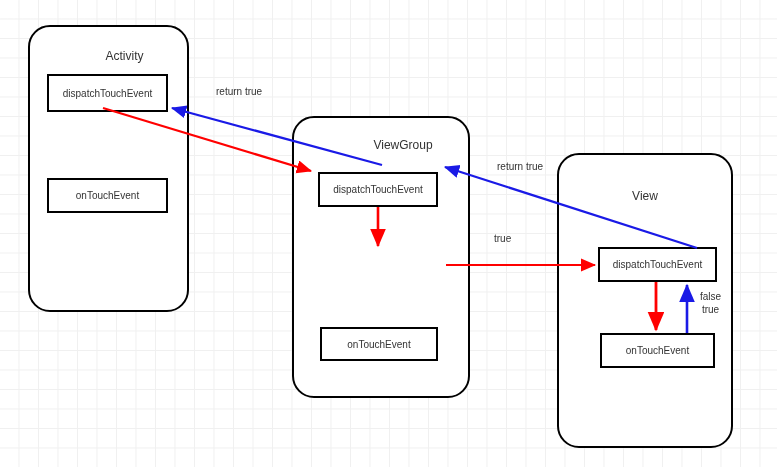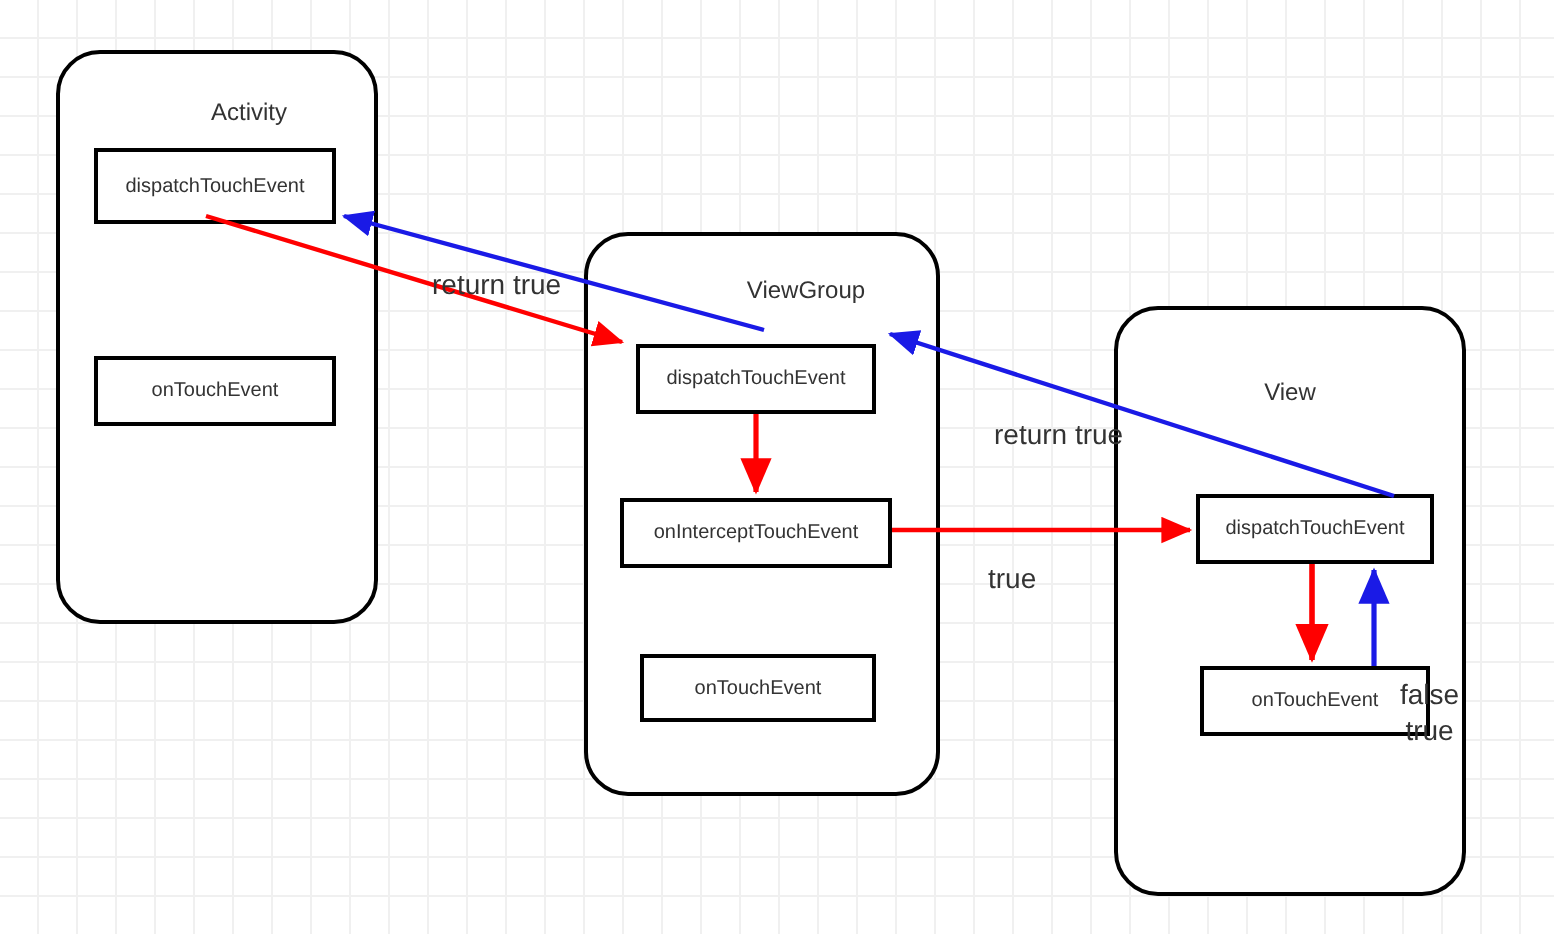--- a/index.html
+++ b/index.html
@@ -46,27 +46,26 @@
     display: flex;
     align-items: center;
     justify-content: center;
     font-size: 10px;
     color: #333333;
     font-family: "Liberation Sans", sans-serif;
     white-space: nowrap;
   }
   .edge-label {
     position: absolute;
-    font-size: 14px;
+    font-size: 10px;
     color: #333333;
     font-family: "Liberation Sans", sans-serif;
     white-space: nowrap;
     text-align: center;
     line-height: 1.25;
-    margin-top: 48px;
   }
   svg.arrows {
     position: absolute;
     left: 0;
     top: 0;
     width: 777px;
     height: 467px;
     overflow: visible;
     pointer-events: none;
   }
@@ -85,21 +84,20 @@
   </div>
 
   <div class="container" style="left:557px; top:153px; width:176px; height:295px;">
     <div class="container-title" style="top:34px;">View</div>
   </div>
 
   <div class="method-box" style="left:47px; top:74px; width:121px; height:38px;">dispatchTouchEvent</div>
   <div class="method-box" style="left:47px; top:178px; width:121px; height:35px;">onTouchEvent</div>
 
   <div class="method-box" style="left:318px; top:172px; width:120px; height:35px;">dispatchTouchEvent</div>
-  <div class="method-box" style="left:310px; top:249px; width:136px; height:35px;">onInterceptTouchEvent</div>
   <div class="method-box" style="left:320px; top:327px; width:118px; height:34px;">onTouchEvent</div>
 
   <div class="method-box" style="left:598px; top:247px; width:119px; height:35px;">dispatchTouchEvent</div>
   <div class="method-box" style="left:600px; top:333px; width:115px; height:35px;">onTouchEvent</div>
 
   <svg class="arrows" viewBox="0 0 777 467">
     <defs>
       <marker id="red-head" markerWidth="8" markerHeight="8" refX="6.5" refY="3" orient="auto" markerUnits="strokeWidth">
         <path d="M0,0 L7,3 L0,6 z" fill="#FF0000"></path>
       </marker>

